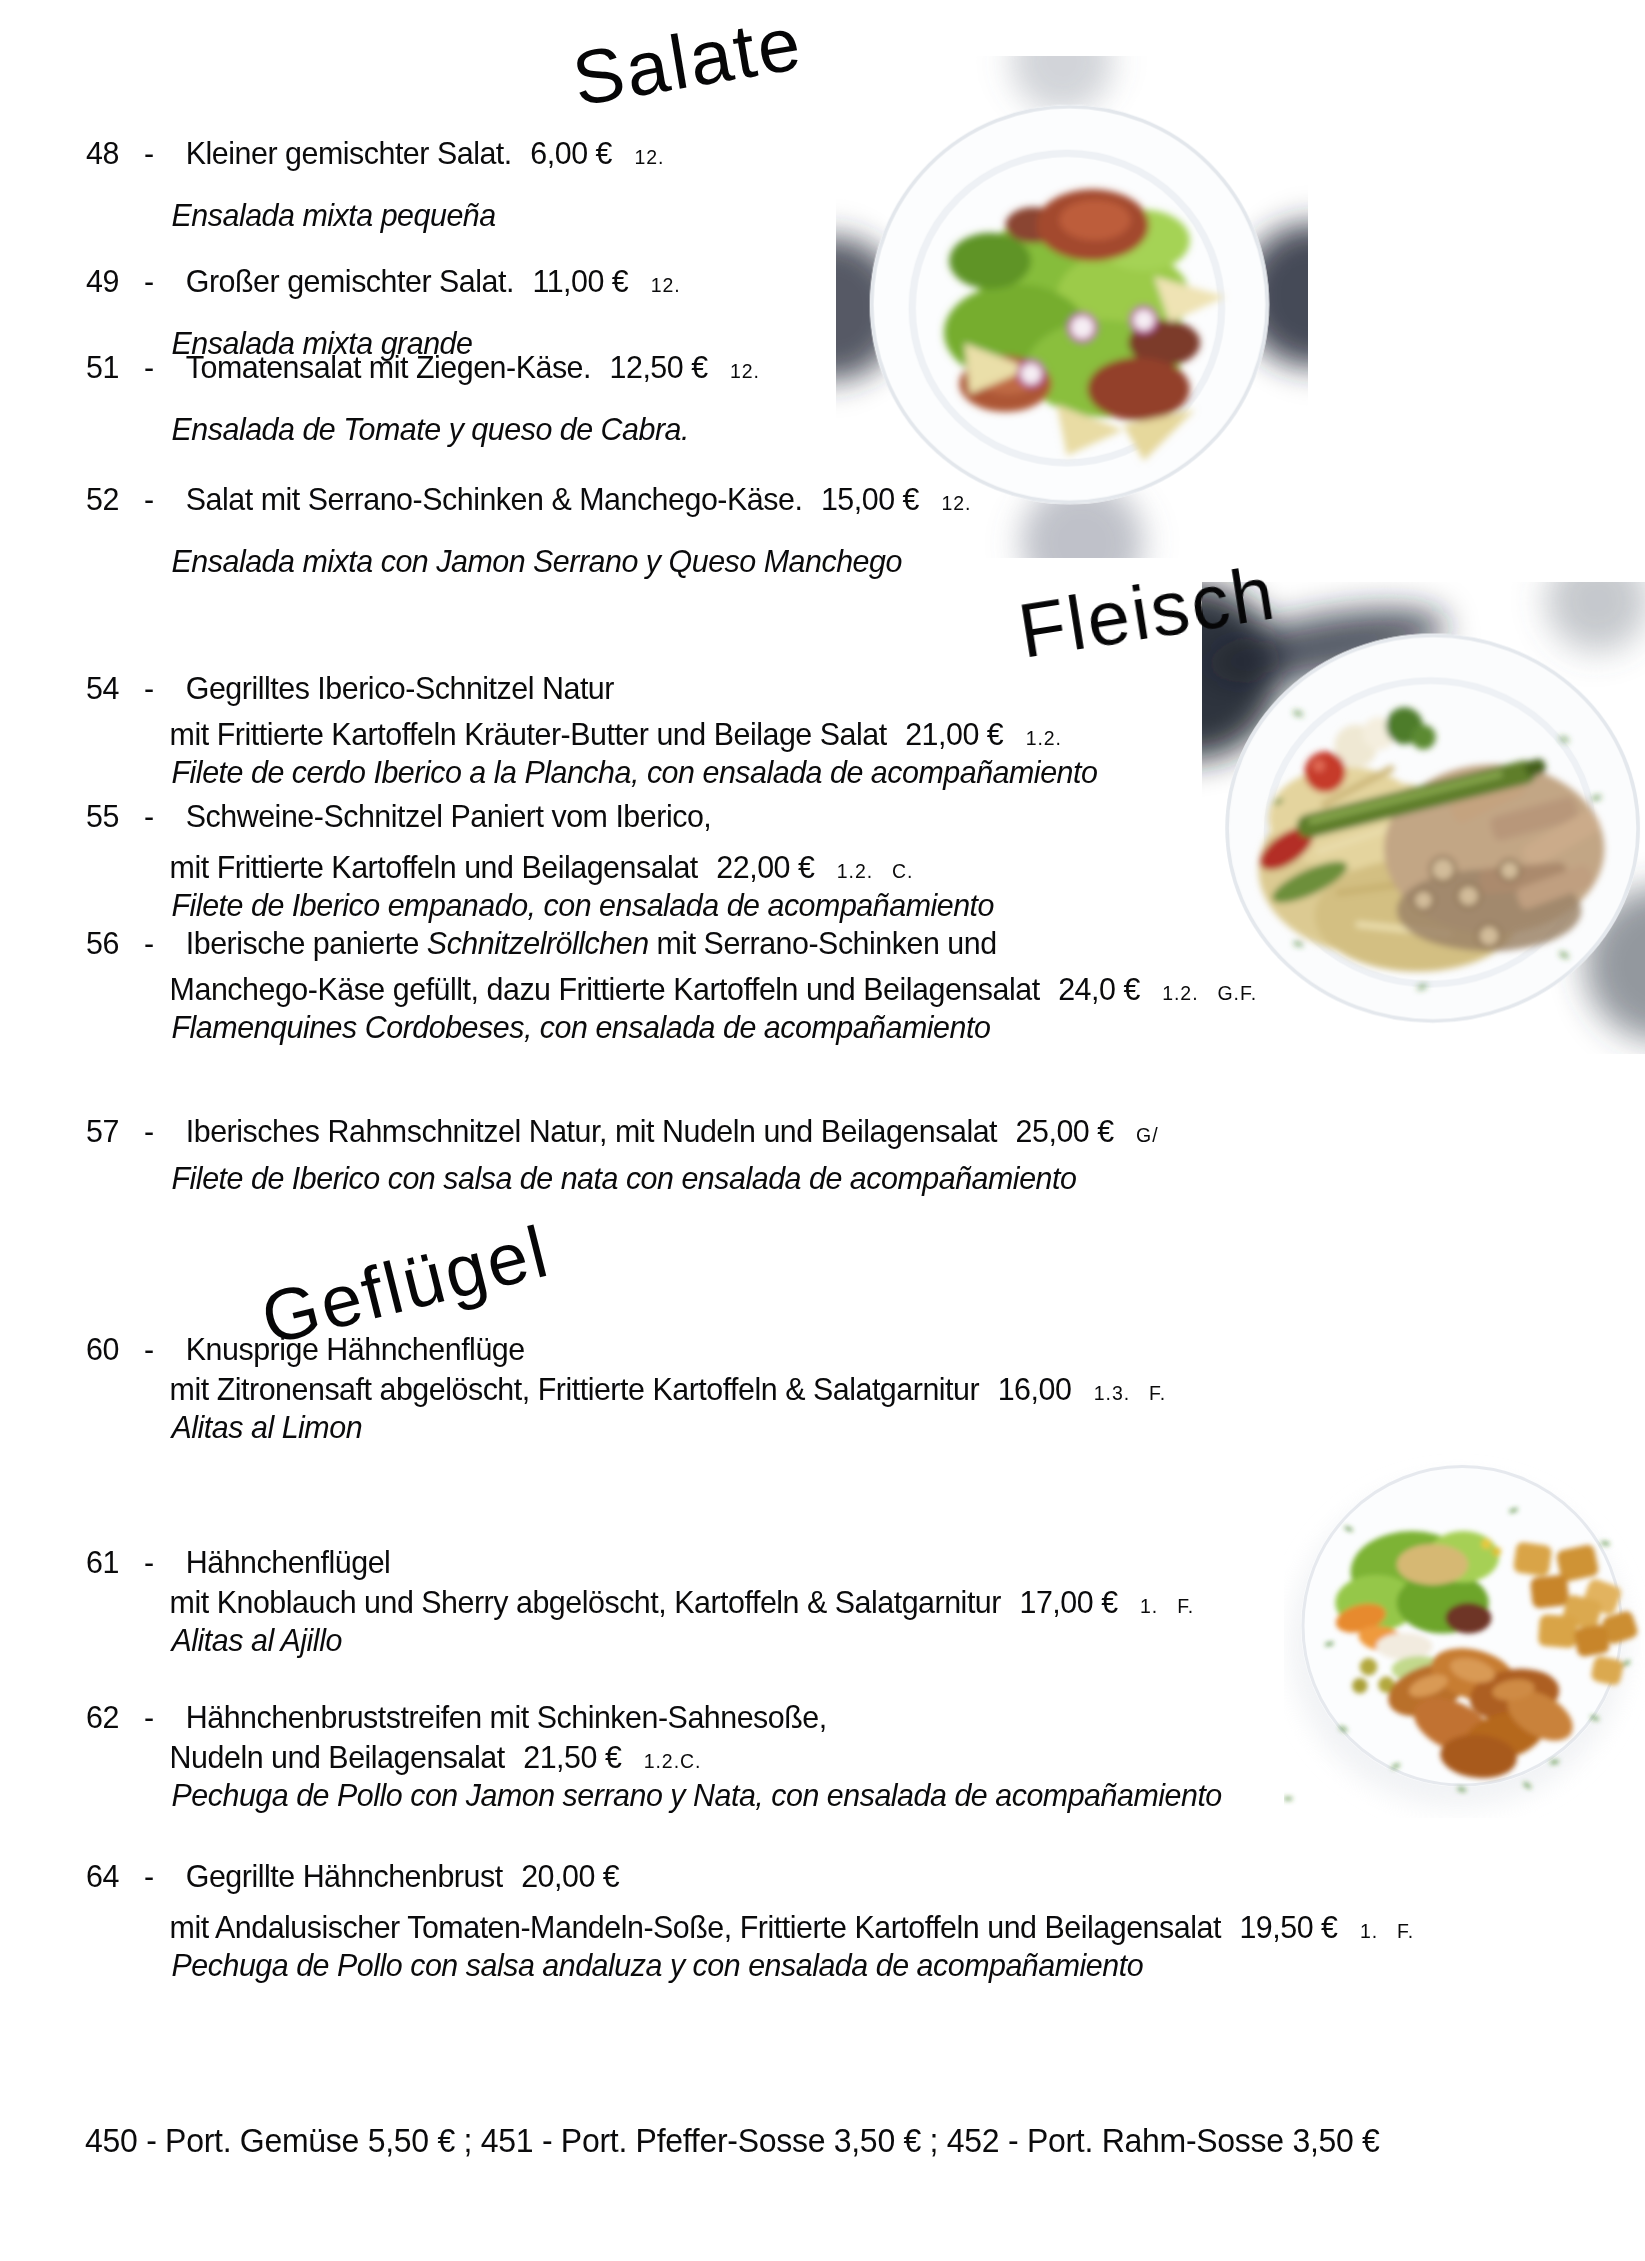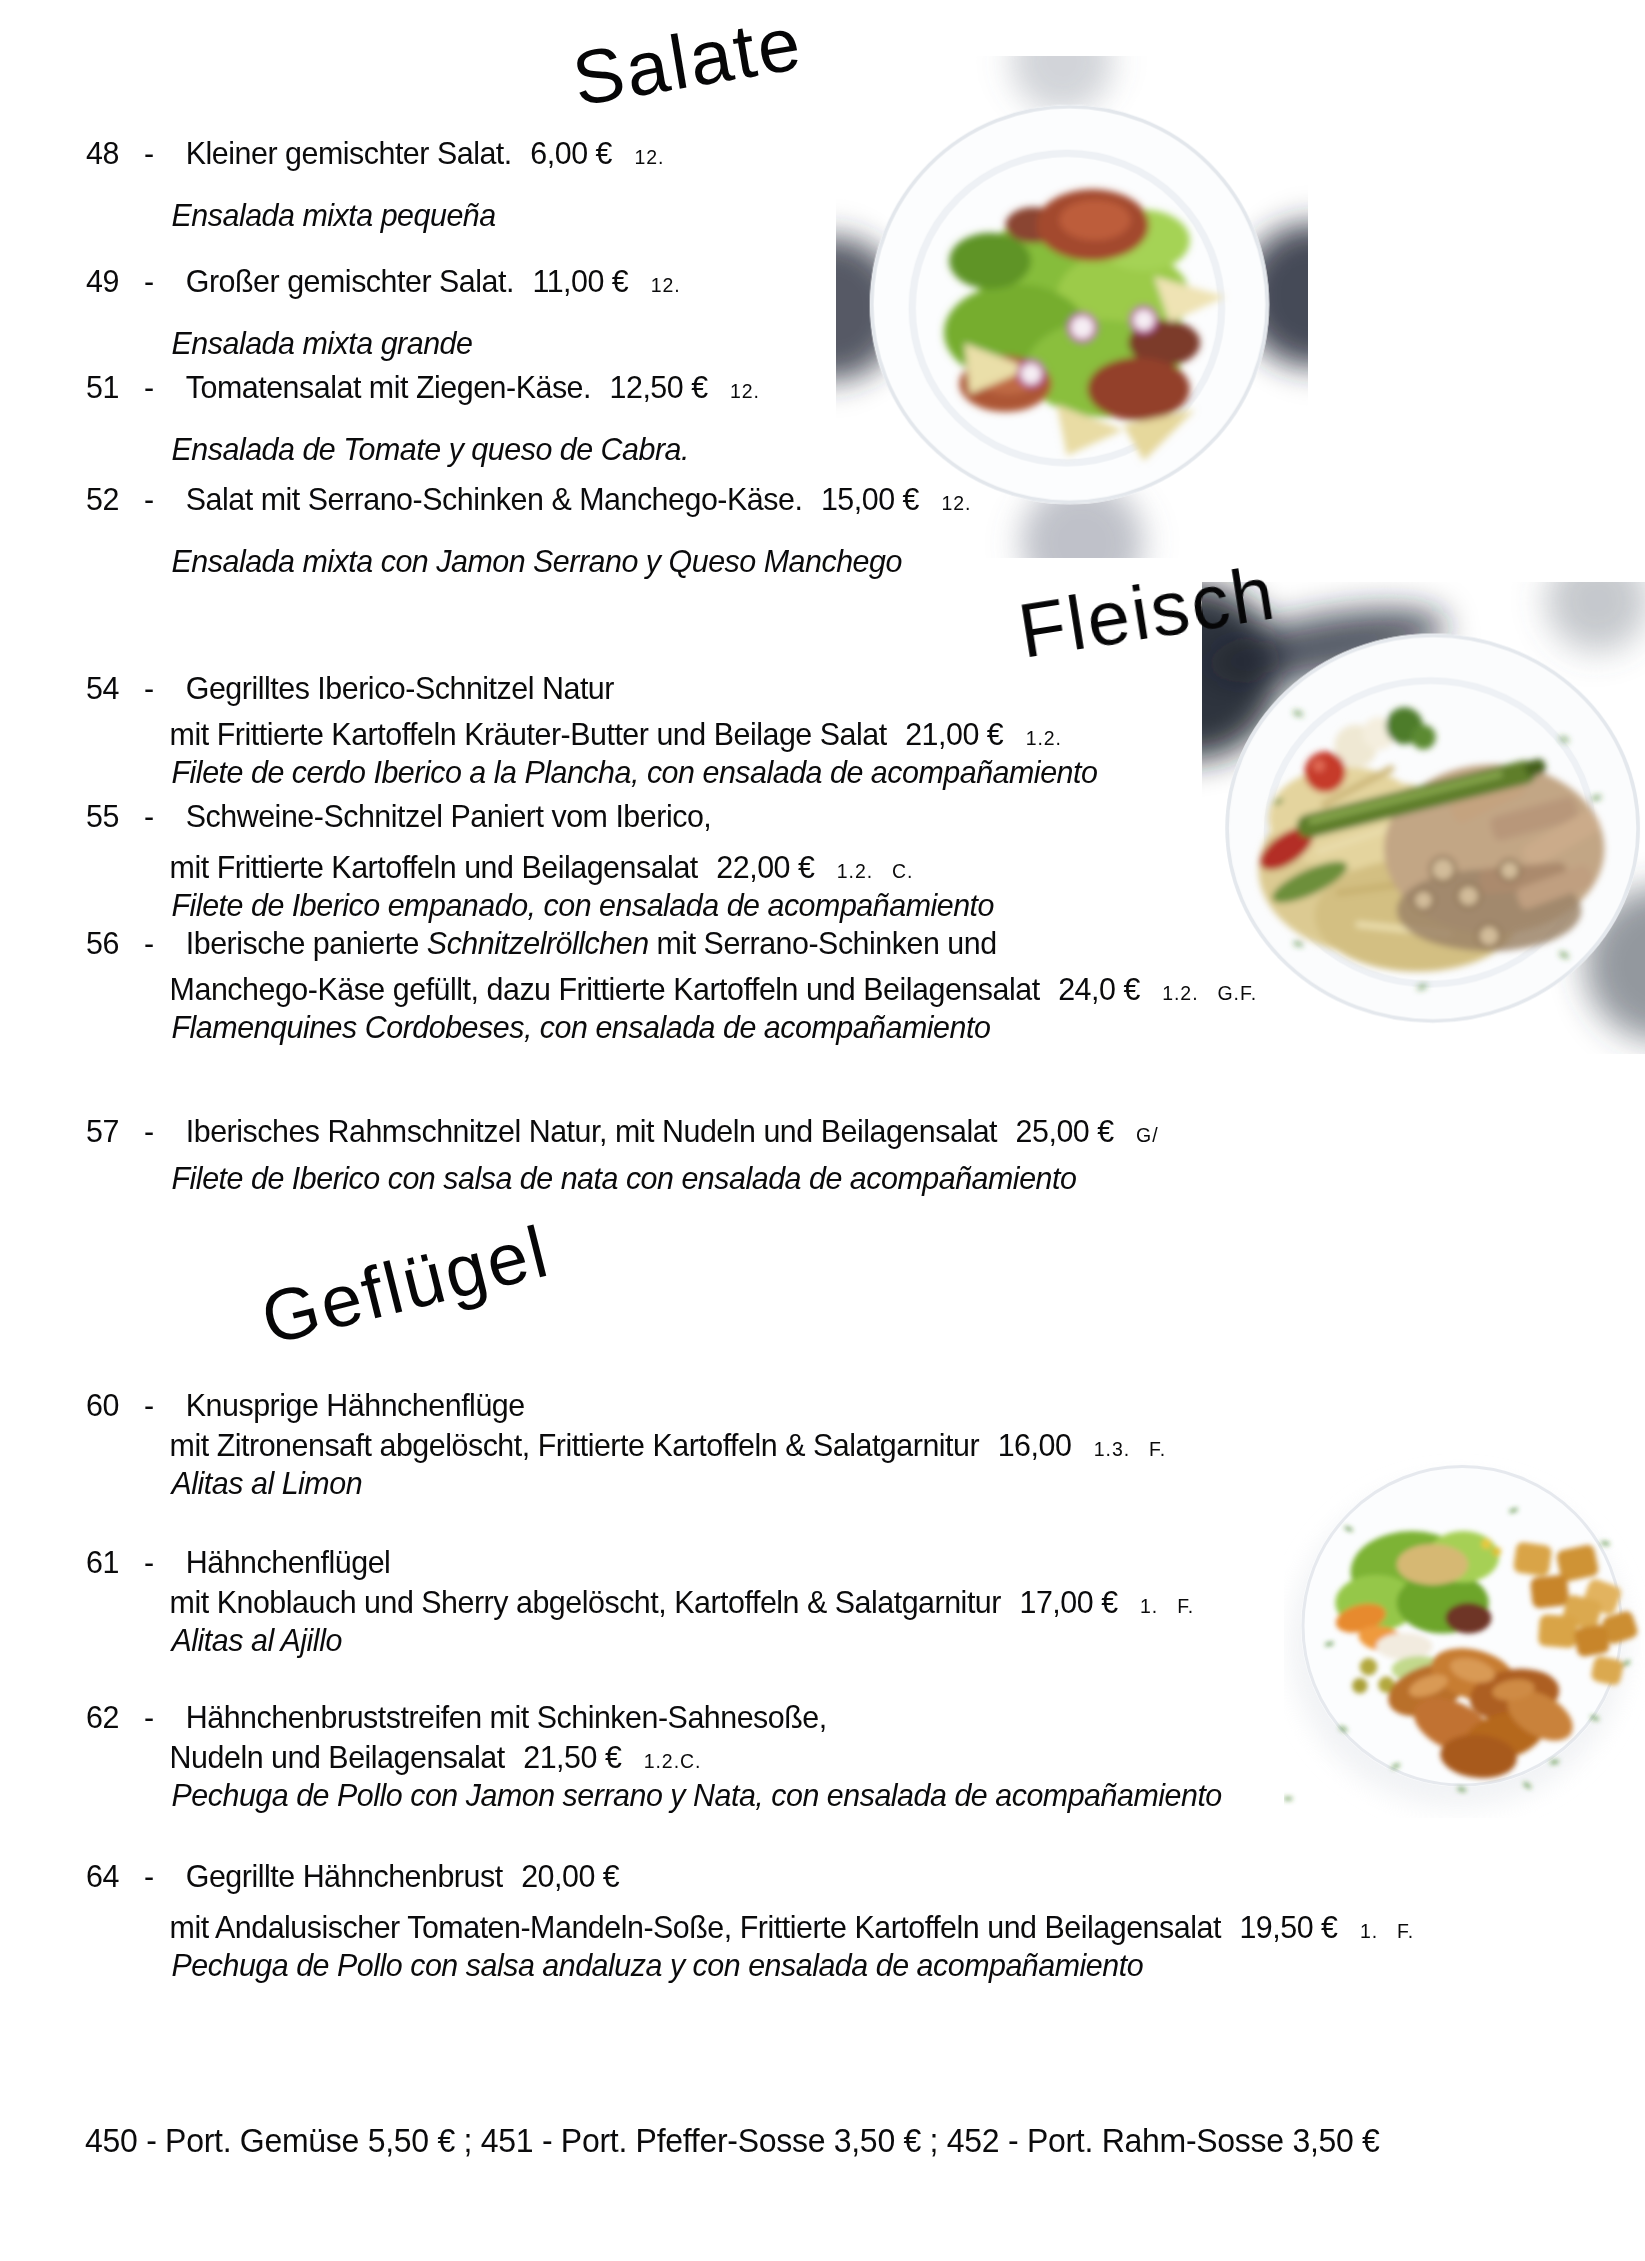--- a/index.html
+++ b/index.html
@@ -232,21 +232,21 @@
 
   <div class="item" style="top:264px">
     <div class="line l1">
       <span class="num">49</span>
         <span class="dash">-</span>
         <span class="txt"><span>Großer gemischter Salat.</span><span class="price">11,00 €</span><span class="codes">12.</span></span>
     </div>
     <div class="line es es-wide">Ensalada mixta grande</div>
   </div>
 
-  <div class="item" style="top:370px">
+  <div class="item" style="top:350px">
     <div class="line l1">
       <span class="num">51</span>
         <span class="dash">-</span>
         <span class="txt"><span>Tomatensalat mit Ziegen-Käse.</span><span class="price">12,50 €</span><span class="codes">12.</span></span>
     </div>
     <div class="line es es-wide">Ensalada de Tomate y queso de Cabra.</div>
   </div>
 
   <div class="item" style="top:482px">
     <div class="line l1">
@@ -295,21 +295,21 @@
 
   <div class="item" style="top:1114px">
     <div class="line l1">
       <span class="num">57</span>
         <span class="dash">-</span>
         <span class="txt"><span>Iberisches Rahmschnitzel Natur, mit Nudeln und Beilagensalat</span><span class="price">25,00 €</span><span class="codes">G/</span></span>
     </div>
     <div class="line es es-near">Filete de Iberico con salsa de nata con ensalada de acompañamiento</div>
   </div>
 
-  <div class="item" style="top:1388px">
+  <div class="item" style="top:1332px">
     <div class="line l1">
       <span class="num">60</span>
         <span class="dash">-</span>
         <span class="txt">Knusprige Hähnchenflüge</span>
     </div>
     <div class="line l2 mt-sm">
       <span>mit Zitronensaft abgelöscht, Frittierte Kartoffeln &amp; Salatgarnitur</span><span class="price">16,00</span><span class="codes">1.3. F.</span>
     </div>
     <div class="line es">Alitas al Limon</div>
   </div>

